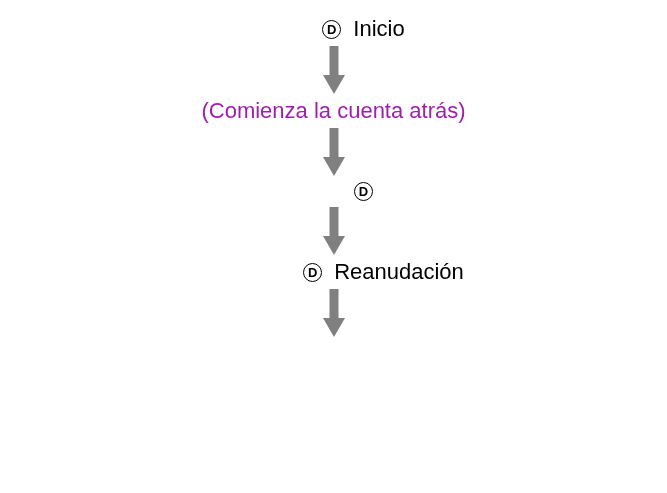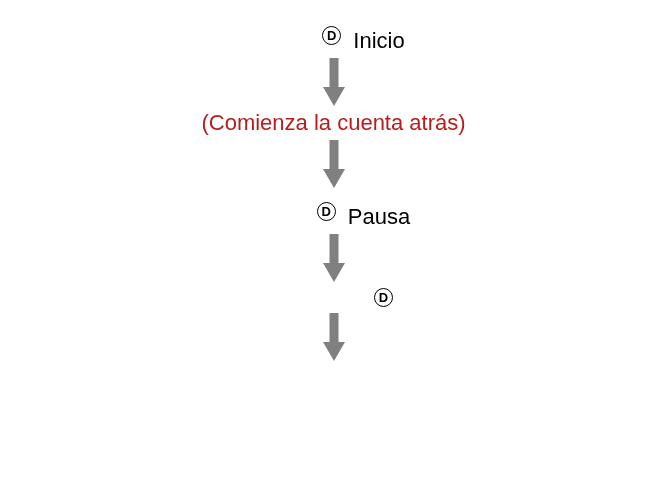--- a/index.html
+++ b/index.html
@@ -48,25 +48,24 @@
     font-size: 13px;
     font-weight: bold;
     line-height: 1;
     color: #000000;
     box-sizing: border-box;
   }
   .label {
     font-size: 22px;
     color: #000000;
     line-height: 1;
-    margin-top: 12px;
   }
   .label-plain {
     font-size: 22px;
-    color: #b91c1c;
+    color: #a21caf;
     line-height: 1;
   }
   .arrow {
     width: 22px;
     height: 48px;
     position: relative;
   }
   .arrow .shaft {
     position: absolute;
     left: 50%;
@@ -119,32 +118,32 @@
   </div>
 
   <div class="arrow gap-a">
     <div class="shaft"></div>
     <div class="head"></div>
   </div>
 
   <div class="step gap-b">
     <div class="step-inner anchor-badge">
       <span class="badge">D</span>
-      <span class="label">Pausa</span>
     </div>
   </div>
 
   <div class="arrow gap-a">
     <div class="shaft"></div>
     <div class="head"></div>
   </div>
 
   <div class="step gap-b">
     <div class="step-inner anchor-badge-wide">
       <span class="badge">D</span>
+      <span class="label">Reanudación</span>
     </div>
   </div>
 
   <div class="arrow gap-a">
     <div class="shaft"></div>
     <div class="head"></div>
   </div>
 
 
 </div>

